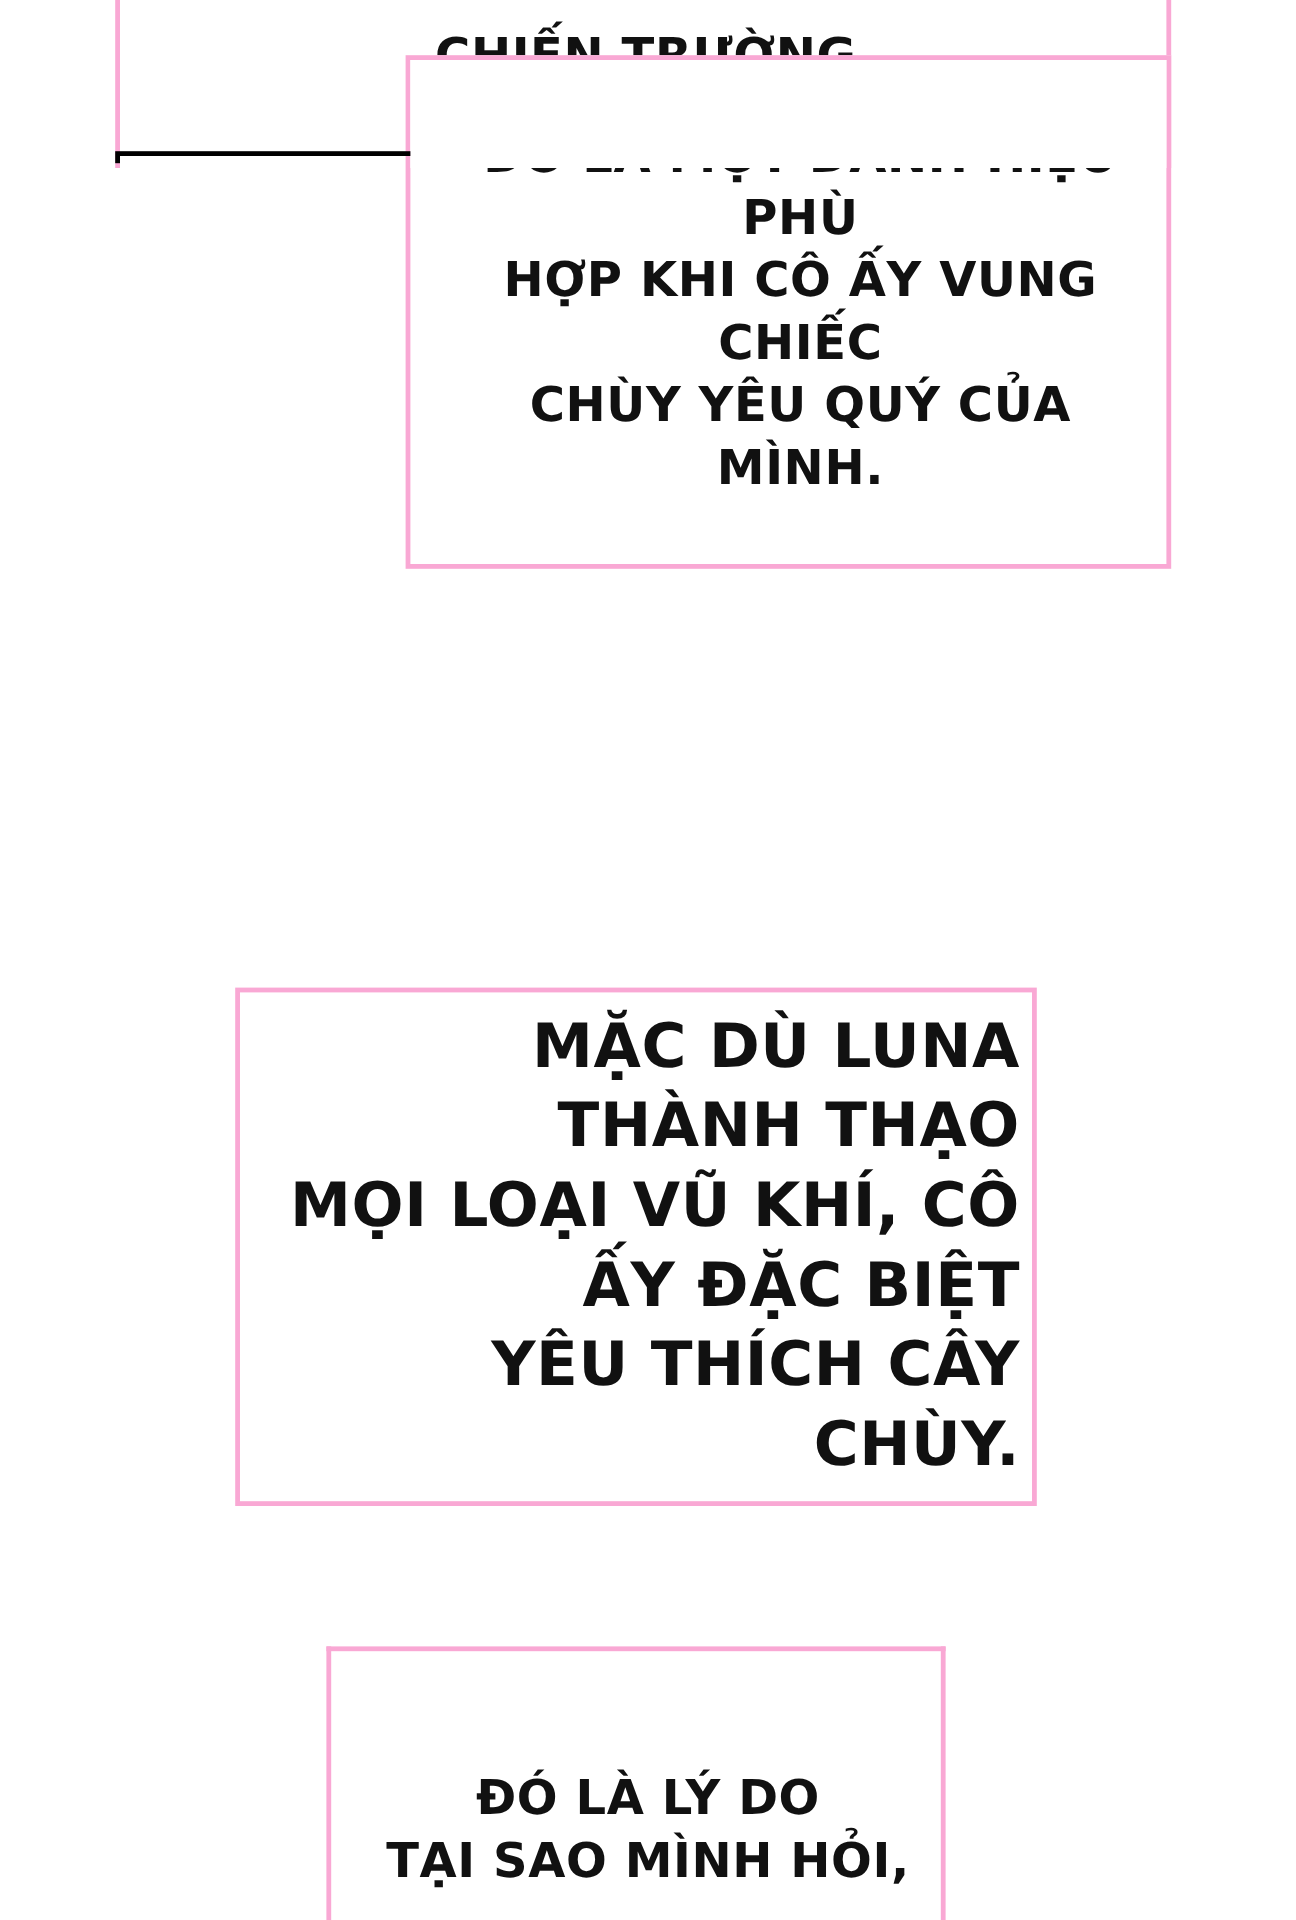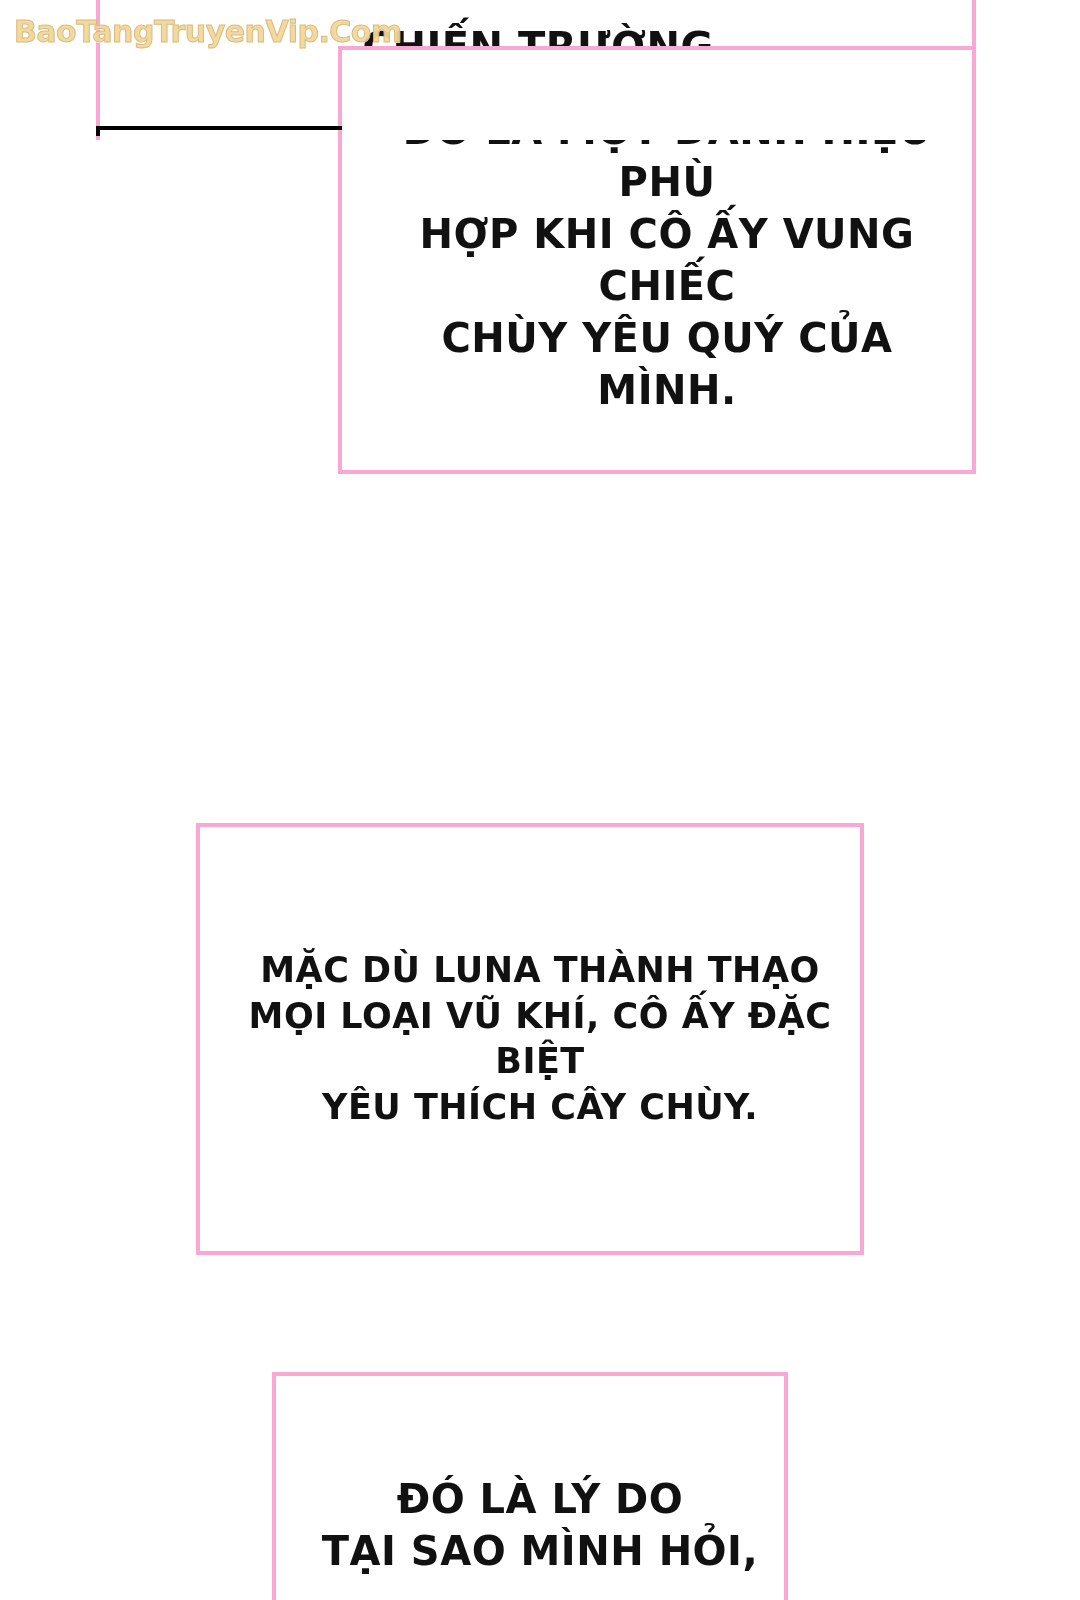--- a/index.html
+++ b/index.html
@@ -118,42 +118,42 @@
   }
 
   
   #box-middle {
     left: 196px;
     top: 823px;
     width: 668px;
     height: 432px;
   }
   #box-middle .txt {
-    font-size: 35px;
+    font-size: 51px;
+    text-align: right;
   }
 
   
   #box-bottom {
     left: 272px;
     top: 1372px;
     width: 516px;
     height: 260px;
     border-bottom: none;
   }
   #box-bottom .txt {
     font-size: 40px;
     margin-top: 42px;
   }
 </style>
 </head>
 <body>
 
 <div class="page">
 
-  <div class="watermark">BaoTangTruyenVip.Com</div>
 
   <div class="box" id="box-top">
     <div class="txt">CHIẾN TRƯỜNG,</div>
   </div>
 
   <div class="box" id="box-second">
     <div class="txt">ĐÓ LÀ MỘT DANH HIỆU PHÙ
 HỢP KHI CÔ ẤY VUNG CHIẾC
 CHÙY YÊU QUÝ CỦA MÌNH.</div>
   </div>

